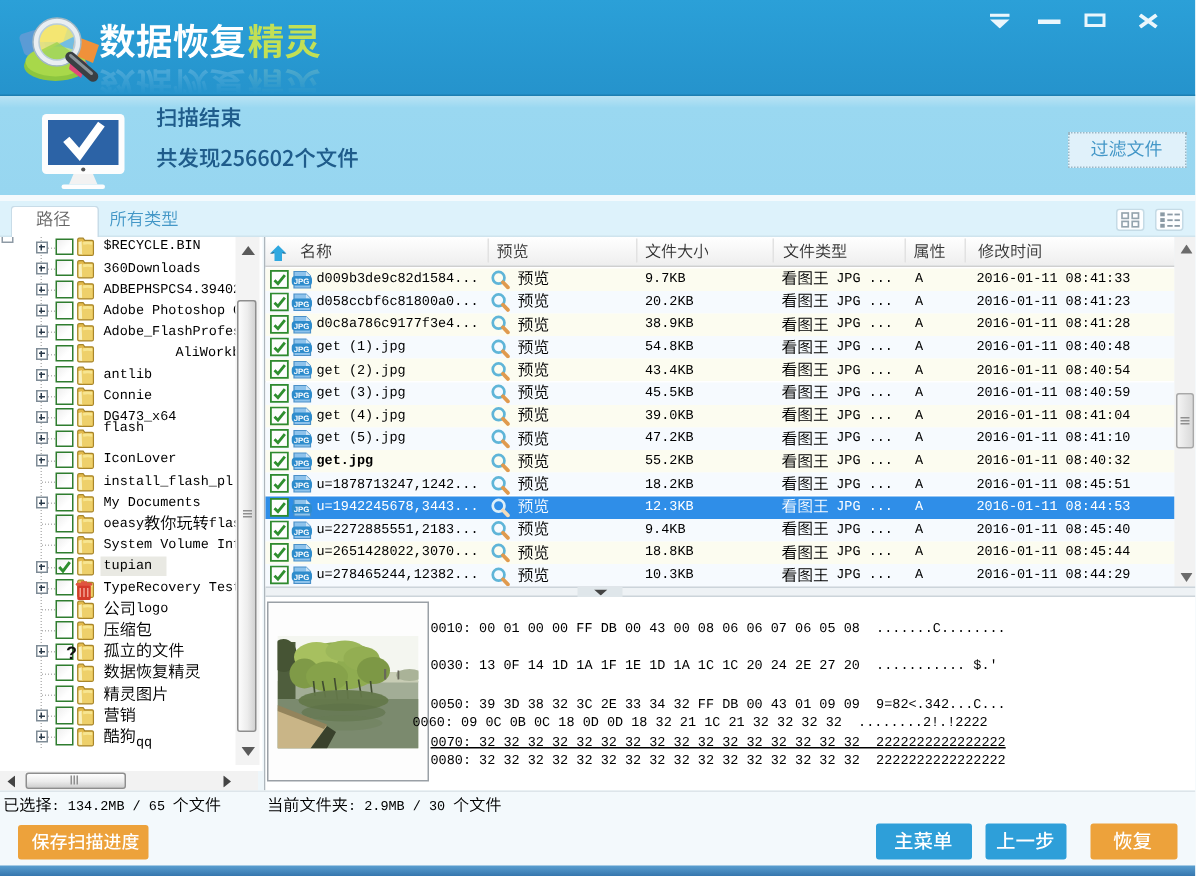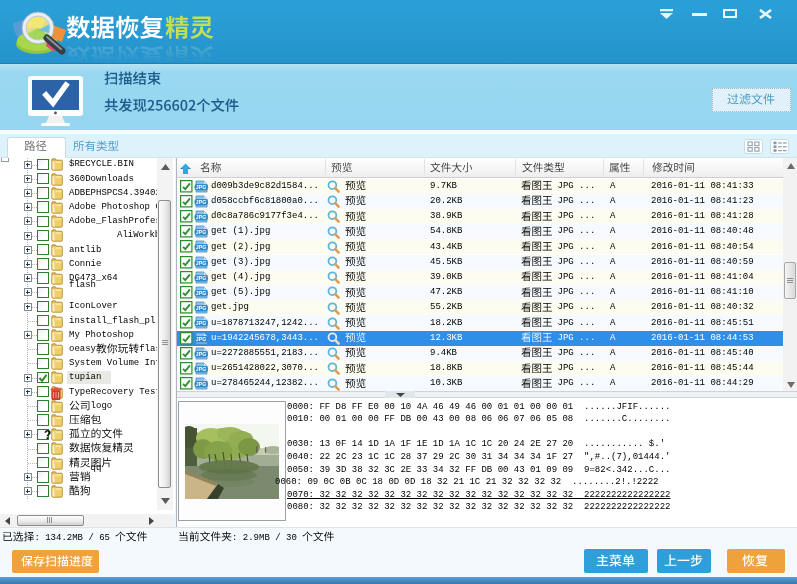--- a/index.html
+++ b/index.html
@@ -347,21 +347,21 @@
       <div class="abs" style="left:27px;top:175.0px;width:1.2px;height:4px;background:#2a3a4a"></div>
       <div class="abs" style="left:37.3px;top:171.2px;width:11.4px;height:11.4px;background:linear-gradient(135deg,#eee,#fff 60%);border:1.6px solid #2f7d2f"></div>
       <div class="abs" style="left:50.5px;top:170.7px">
         <svg width="12" height="13" viewBox="0 0 12 13">
 <path d="M0.8 1.8 Q0.8 0.8 1.8 0.8 L4.4 0.8 L5.5 2.2 L10.4 2.2 Q11.3 2.2 11.3 3.1 L11.3 11.2 Q11.3 12.2 10.4 12.2 L1.8 12.2 Q0.8 12.2 0.8 11.2 Z" fill="#e2b84a" stroke="#a8862b" stroke-width="0.8"></path>
 <path d="M1.4 3.4 L3.6 2.8 L4.2 11.6 L1.4 11.5 Z" fill="#f9f0bc"></path>
 <path d="M3.4 3.3 Q7 2.7 10.7 3.3 L10.7 11.6 L3.8 11.6 Z" fill="#eeD06a"></path>
 <path d="M4.4 3.2 Q7.5 2.7 10.5 3.2 L10.5 5.2 Q7.5 4.6 4.5 5.2 Z" fill="#f7e590"></path>
 </svg>
       </div>
-      <div class="m" style="left:69px;top:171.79999999999998px;font-size:9px;color:#000;">My Photoshop</div>
+      <div class="m" style="left:69px;top:171.79999999999998px;font-size:9px;color:#000;">My Documents</div>
       <div class="abs" style="left:28px;top:191.2px;width:9px;height:1px;background-image:repeating-linear-gradient(90deg,#b5b5b5 0 1px,transparent 1px 2px)"></div>
       <div class="abs" style="left:37.3px;top:185.4px;width:11.4px;height:11.4px;background:linear-gradient(135deg,#eee,#fff 60%);border:1.6px solid #2f7d2f"></div>
       <div class="abs" style="left:50.5px;top:184.9px">
         <svg width="12" height="13" viewBox="0 0 12 13">
 <path d="M0.8 1.8 Q0.8 0.8 1.8 0.8 L4.4 0.8 L5.5 2.2 L10.4 2.2 Q11.3 2.2 11.3 3.1 L11.3 11.2 Q11.3 12.2 10.4 12.2 L1.8 12.2 Q0.8 12.2 0.8 11.2 Z" fill="#e2b84a" stroke="#a8862b" stroke-width="0.8"></path>
 <path d="M1.4 3.4 L3.6 2.8 L4.2 11.6 L1.4 11.5 Z" fill="#f9f0bc"></path>
 <path d="M3.4 3.3 Q7 2.7 10.7 3.3 L10.7 11.6 L3.8 11.6 Z" fill="#eeD06a"></path>
 <path d="M4.4 3.2 Q7.5 2.7 10.5 3.2 L10.5 5.2 Q7.5 4.6 4.5 5.2 Z" fill="#f7e590"></path>
 </svg>
       </div>
@@ -549,21 +549,21 @@
 </svg>
       </div>
       <div style="position:absolute;left:69px;top:312.7px">
         <svg width="21.6" height="12.7" viewBox="0 0 21.6 12.7">
           <g fill="#000" transform="translate(0,9.5) scale(0.010800,-0.010800)">
             <path transform="translate(0,0)" d="M303 413V318H707V413ZM240 462H772V269H240ZM172 200H847V-79H781V140H236V-81H172ZM205 16H812V-41H205ZM92 586H916V395H851V532H155V395H92ZM63 752H940V691H63ZM288 838H353V616H288ZM642 838H708V616H642Z"></path>
             <path transform="translate(1000,0)" d="M180 835 239 818Q221 765 196 713Q170 661 140 615Q109 569 75 534Q73 541 67 552Q60 564 54 576Q47 587 41 594Q85 639 122 702Q158 766 180 835ZM154 716H409V653H141ZM196 -64 188 -4 213 25 389 119Q391 106 395 89Q399 73 402 62Q340 27 301 5Q263 -17 242 -30Q222 -43 212 -51Q202 -58 196 -64ZM106 544H392V483H106ZM64 341H415V279H64ZM196 -64Q193 -56 188 -45Q182 -35 176 -24Q169 -14 163 -7Q176 0 193 21Q210 41 210 73V526H272V12Q272 12 261 4Q249 -4 234 -16Q219 -29 208 -42Q196 -55 196 -64ZM492 376H891V317H492ZM492 202H892V144H492ZM454 551H889V489H515V-78H454ZM861 552H922V9Q922 -18 915 -34Q907 -49 887 -57Q867 -65 832 -67Q796 -69 738 -69Q736 -56 730 -38Q724 -20 716 -8Q760 -9 795 -9Q830 -9 841 -8Q851 -8 856 -4Q861 0 861 10ZM660 839H723V510H660ZM440 778 493 803Q514 775 534 742Q553 709 570 678Q586 646 594 621L538 592Q530 617 514 649Q499 681 480 715Q460 749 440 778ZM892 809 951 782Q925 734 894 682.5Q863 631 835 595L784 619Q802 645 822 678Q842 711 861 746Q880 781 892 809Z"></path>
           </g>
         </svg>
       </div>
-      <div class="m" style="left:90.6px;top:305px;font-size:9px;color:#000;">qq</div>
+      <div class="m" style="left:90.6px;top:332px;font-size:9px;color:#000;">qq</div>
       <div class="abs" style="left:28px;top:333.2px;width:9px;height:1px;background-image:repeating-linear-gradient(90deg,#b5b5b5 0 1px,transparent 1px 2px)"></div>
       <div class="abs" style="left:23.5px;top:329.2px;width:8px;height:8px;background:#fff;border:1px solid #7e8b96"></div>
       <div class="abs" style="left:25.5px;top:332.7px;width:4px;height:1.2px;background:#2a3a4a"></div>
       <div class="abs" style="left:27px;top:331.2px;width:1.2px;height:4px;background:#2a3a4a"></div>
       <div class="abs" style="left:37.3px;top:327.4px;width:11.4px;height:11.4px;background:linear-gradient(135deg,#eee,#fff 60%);border:1.6px solid #2f7d2f"></div>
       <div class="abs" style="left:50.5px;top:326.9px">
         <svg width="12" height="13" viewBox="0 0 12 13">
 <path d="M0.8 1.8 Q0.8 0.8 1.8 0.8 L4.4 0.8 L5.5 2.2 L10.4 2.2 Q11.3 2.2 11.3 3.1 L11.3 11.2 Q11.3 12.2 10.4 12.2 L1.8 12.2 Q0.8 12.2 0.8 11.2 Z" fill="#e2b84a" stroke="#a8862b" stroke-width="0.8"></path>
 <path d="M1.4 3.4 L3.6 2.8 L4.2 11.6 L1.4 11.5 Z" fill="#f9f0bc"></path>
 <path d="M3.4 3.3 Q7 2.7 10.7 3.3 L10.7 11.6 L3.8 11.6 Z" fill="#eeD06a"></path>
@@ -1025,21 +1025,21 @@
       </svg>
     </div>
     <div class="abs" style="left:194px;top:301.1px">
       <svg width="15" height="13" viewBox="0 0 15 13">
 <path d="M2 1 L10 1 L13 4 L13 12 L2 12 Z" fill="#8ec3ec" stroke="#4a90c8" stroke-width="0.8"></path>
 <path d="M10 1 L10 4 L13 4 Z" fill="#cde4f5"></path>
 <rect x="0.5" y="4" width="13.5" height="6.4" rx="2.4" fill="#2e8ccc"></rect>
 <text x="7" y="9.4" font-family="Liberation Sans" font-size="5.2" font-weight="bold" fill="#fff" text-anchor="middle">JPG</text>
       </svg>
     </div>
-    <div class="m" style="left:211px;top:302.3px;font-size:9px;color:#000;">get.jpg</div>
+    <div class="m" style="left:211px;top:302.3px;font-size:9px;color:#000;font-weight:bold;">get.jpg</div>
     <div class="abs" style="left:327px;top:301.6px">
       <svg width="13" height="13" viewBox="0 0 13 13">
 <circle cx="5.4" cy="5.2" r="3.9" fill="none" stroke="#5fb5d8" stroke-width="1.8"></circle>
 <path d="M8.3 8.2 L11.6 11.6" stroke="#e09a4e" stroke-width="2.5" stroke-linecap="round"></path>
       </svg>
     </div>
     <div class="abs" style="left:345px;top:301.7px">
       <svg width="21.2" height="12.5" viewBox="0 0 21.2 12.5">
         <g fill="#000000" transform="translate(0,9.3) scale(0.010600,-0.010600)">
           <path transform="translate(0,0)" d="M61 789H387V729H61ZM40 469H422V408H40ZM208 444H272V3Q272 -25 265 -41Q257 -56 237 -65Q217 -72 183 -74Q150 -76 98 -76Q96 -63 89 -44Q83 -26 76 -12Q116 -13 147 -13Q179 -13 189 -13Q200 -12 204 -9Q208 -5 208 4ZM366 789H381L393 792L435 765Q412 726 381 687Q350 648 317 612Q284 577 253 551Q246 560 235 571Q223 582 214 589Q242 613 271 645Q300 678 325 712Q351 747 366 776ZM404 469H413L424 472L466 460Q446 403 423 343Q400 284 379 243L327 257Q340 283 354 317Q367 351 380 388Q393 425 404 459ZM91 613 129 655Q167 631 211 601Q254 571 294 543Q335 514 360 493L321 444Q296 466 256 495Q217 525 173 556Q130 588 91 613ZM465 793H957V732H465ZM689 764 763 754Q748 712 733 668Q719 624 705 593L646 605Q658 638 670 684Q682 729 689 764ZM674 498H738V295Q738 248 729 198Q720 147 691 99Q662 50 605 6Q549 -38 453 -73Q446 -63 435 -49Q423 -34 412 -25Q502 5 555 44Q607 83 633 126Q658 169 666 213Q674 256 674 295ZM725 92 770 133Q802 109 838 80Q873 50 905 22Q937 -7 957 -29L910 -76Q891 -53 860 -24Q828 6 793 36Q758 67 725 92ZM502 626H917V153H852V565H564V152H502Z"></path>
@@ -1317,24 +1317,22 @@
 <ellipse cx="44" cy="43" rx="30" ry="7" fill="#64784a" opacity="0.95"></ellipse>
 <ellipse cx="44" cy="51" rx="28" ry="6" fill="#5d7147" opacity="0.6"></ellipse>
 <ellipse cx="44" cy="58" rx="26" ry="5" fill="#677a52" opacity="0.35"></ellipse>
 <path d="M0 48 L33 60 L22 75 L0 75 Z" fill="#c9b587"></path>
 <path d="M0 46 L33 59 L31 62 L0 50 Z" fill="#93845c"></path>
 <path d="M22 75 L33 60 L39 64 L33 75 Z" fill="#39412c"></path>
 <rect x="71" y="22" width="1.5" height="7" fill="#68685a"></rect>
 <rect x="80" y="23" width="1.2" height="6" fill="#68685a"></rect>
 </svg>
     </div>
-    <div class="m" style="left:287px;top:401.8px;font-size:9px;color:#000;">0000: FF D8 FF E0 00 10 4A 46 49 46 00 01 01 00 00 01  ......JFIF......</div>
     <div class="m" style="left:287px;top:414.36px;font-size:9px;color:#000;">0010: 00 01 00 00 FF DB 00 43 00 08 06 06 07 06 05 08  .......C........</div>
     <div class="m" style="left:287px;top:439.48px;font-size:9px;color:#000;">0030: 13 0F 14 1D 1A 1F 1E 1D 1A 1C 1C 20 24 2E 27 20  ........... $.' </div>
-    <div class="m" style="left:287px;top:452.04px;font-size:9px;color:#000;">0040: 22 2C 23 1C 1C 28 37 29 2C 30 31 34 34 34 1F 27  ",#..(7),01444.'</div>
     <div class="m" style="left:287px;top:464.6px;font-size:9px;color:#000;">0050: 39 3D 38 32 3C 2E 33 34 32 FF DB 00 43 01 09 09  9=82&lt;.342...C...</div>
     <div class="m" style="left:275px;top:477.16px;font-size:9px;color:#000;">0060: 09 0C 0B 0C 18 0D 0D 18 32 21 1C 21 32 32 32 32  ........2!.!2222</div>
     <div class="m" style="left:287px;top:489.72px;font-size:9px;color:#000;text-decoration:underline;">0070: 32 32 32 32 32 32 32 32 32 32 32 32 32 32 32 32  2222222222222222</div>
     <div class="m" style="left:287px;top:502.28000000000003px;font-size:9px;color:#000;">0080: 32 32 32 32 32 32 32 32 32 32 32 32 32 32 32 32  2222222222222222</div>
     <div class="abs" style="left:0;top:527px;width:797px;height:50px;background:#f3f9fc;border-top:1px solid #dde5ea"></div>
     <div style="position:absolute;left:2px;top:531px">
       <svg width="32.4" height="12.7" viewBox="0 0 32.4 12.7">
         <g fill="#000" transform="translate(0,9.5) scale(0.010800,-0.010800)">
           <path transform="translate(0,0)" d="M149 606H217V96Q217 64 227 46Q237 29 266 23Q295 16 350 16Q365 16 403 16Q441 16 490 16Q538 16 588 16Q638 16 678 16Q719 16 740 16Q782 16 807 24Q833 33 847 55Q861 76 869 115Q876 154 881 216Q891 210 903 204Q915 198 927 194.0Q939 190 949 188Q943 119 931 73Q920 27 898 0Q876 -27 837 -38Q799 -50 738 -50Q729 -50 699 -50Q670 -50 630 -50Q590 -50 546 -50Q502 -50 462 -50Q422 -50 393 -50Q364 -50 355 -50Q277 -50 231 -38Q186 -26 167 6Q149 38 149 97ZM184 436H781V370H184ZM94 775H823V320H754V708H94Z"></path>
           <path transform="translate(1000,0)" d="M321 487H949V427H321ZM436 697H907V638H436ZM605 835H673V459H605ZM451 808 514 795Q494 720 460 652Q426 583 388 536Q382 541 371 548Q361 554 350 561Q339 568 331 571Q371 616 402 679Q433 742 451 808ZM681 458H747V185Q747 167 752 162Q758 157 778 157Q782 157 793 157Q805 157 819 157Q833 157 846 157Q859 157 864 157Q877 157 884 165Q890 173 893 199Q896 225 897 278Q904 273 914 267Q924 262 936 258Q947 254 957 251Q953 188 945 155Q937 121 919 108Q902 94 871 94Q866 94 852 94Q837 94 820 94Q803 94 789 94Q774 94 769 94Q733 94 714 102Q695 110 688 130Q681 149 681 184ZM507 454H574Q568 388 554 332Q541 275 515 229Q489 183 445 146Q401 110 334 84Q330 93 323 103Q316 113 308 122Q300 132 293 138Q354 160 393 190Q433 221 456 261Q479 300 490 349Q501 398 507 454ZM64 767 114 804Q145 780 176 752Q206 723 233 694Q259 665 275 640L220 599Q206 624 180 654Q154 684 124 714Q94 743 64 767ZM248 455V69H183V392H58V455ZM242 96Q265 96 287 80Q308 64 345 41Q392 14 455 6Q518 -2 598 -2Q656 -2 722 0Q788 3 852 7Q916 10 965 15Q962 7 957 -6Q953 -19 950 -32Q947 -45 946 -55Q916 -57 872 -59Q828 -60 778 -62Q729 -63 681 -64Q633 -65 597 -65Q510 -65 446 -56Q381 -46 332 -17Q303 1 280 18Q258 36 241 36Q222 36 199 21Q175 6 148 -20Q121 -45 92 -76L47 -19Q82 13 116 40Q150 66 182 81Q215 96 242 96Z"></path>

